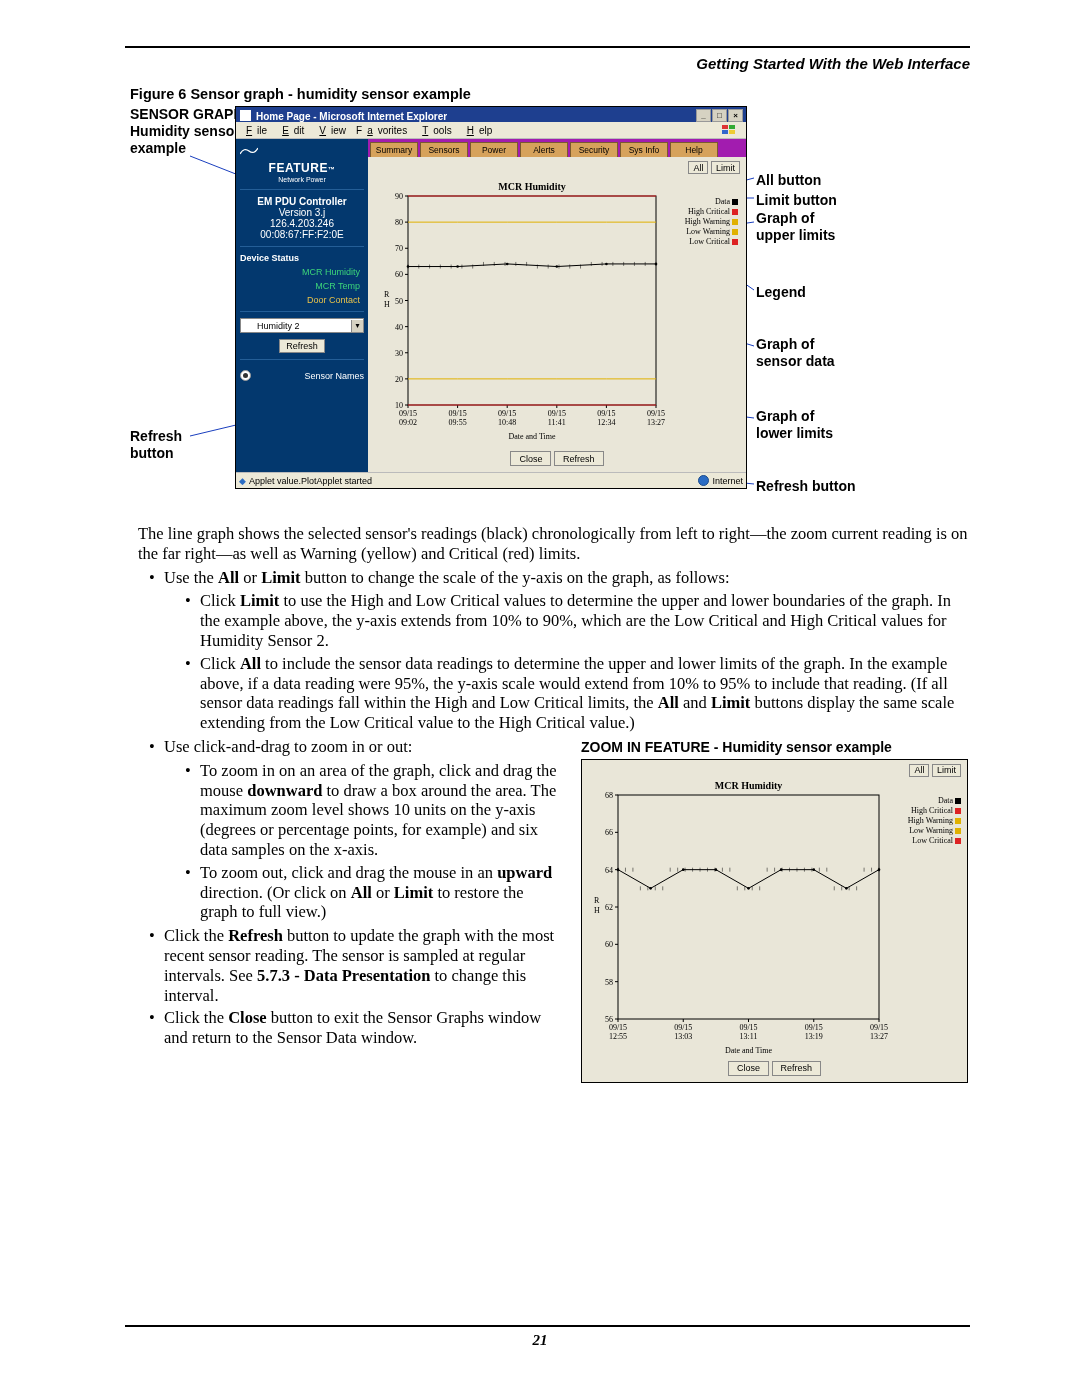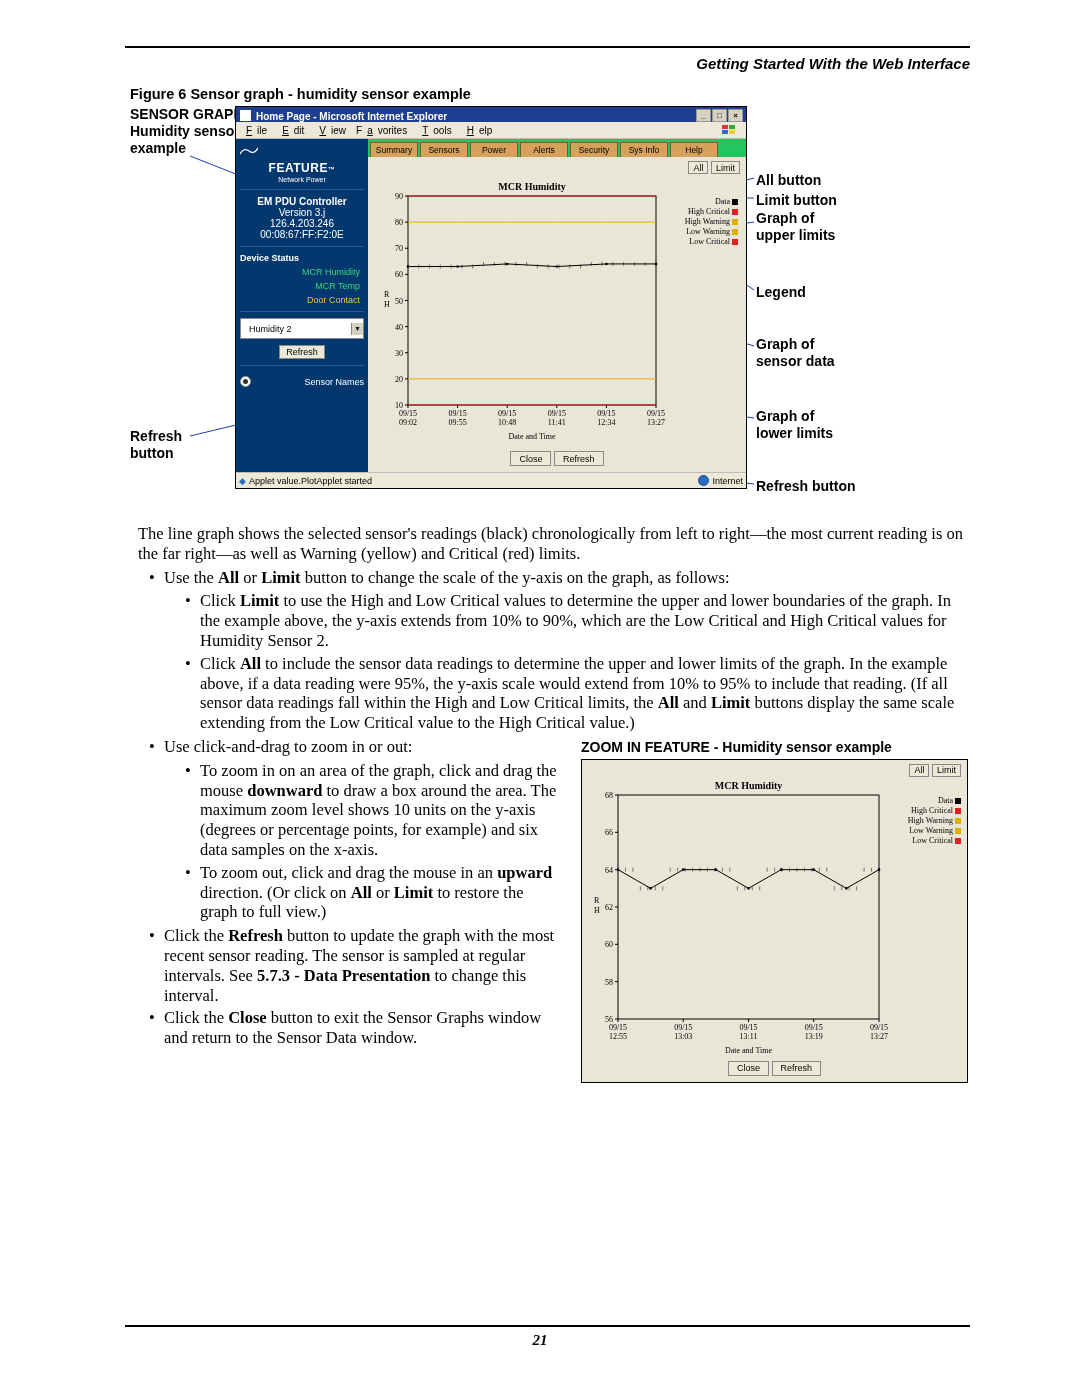--- a/index.html
+++ b/index.html
@@ -127,43 +127,43 @@
   .emerson-sub { text-align: center; font-size: 7px; margin-bottom: 6px; }
   .emerson-wave { width: 18px; height: 12px; margin: 0 auto 2px; }
   .side-title { font-weight: bold; font-size: 9px; }
   .side-line { font-size: 10px; text-align: center; }
   .side-item { font-size: 9px; text-align: right; padding-right: 4px; margin-top: 4px; }
   .side-item.green { color: #3cd47a; }
   .side-item.yellow { color: #e9c24a; }
   .side-sep { border-top: 1px solid #245e97; margin: 6px 0; }
   .side-select {
     width: 100%; background: #fff; color: #000; font-size: 9px;
-    border: 1px solid #888; height: 21px; margin-top: 4px;
-    box-sizing: border-box; padding-left: 8px;
+    border: 1px solid #888; height: 15px; margin-top: 4px;
+    box-sizing: border-box; padding-left: 16px;
     display: flex; align-items: center; justify-content: space-between;
   }
   .side-select .arrow { width: 11px; height: 12px; background: #d6d2c2; border-left: 1px solid #888; text-align: center; font-size: 8px; line-height: 12px; }
   .side-btn {
     display: block; margin: 6px auto 0;
     background: #ece9d8; color: #000;
     border: 1px solid #888; font-size: 9px;
     padding: 0 6px; height: 14px;
   }
   .side-radio { margin-top: 10px; font-size: 9px; display: flex; align-items: center; justify-content: space-between; gap: 3px; }
   .radio-dot { width: 9px; height: 9px; border-radius: 50%; border: 1px solid #999; background: #fff; display: inline-block; position: relative; }
   .radio-dot::after { content: ""; position: absolute; inset: 2px; border-radius: 50%; background: #333; }
   .chart-pane {
     flex: 1;
     background: #e9e6d8;
     color: #000;
   }
   .nav-tabs {
     display: flex;
     height: 18px;
-    background: #22c55e;
+    background: #a21caf;
     font-size: 9px;
     color: #000;
   }
   .nav-tab {
     width: 48px;
     background: #d6a25b;
     border: 1px solid #7a5a2f;
     border-bottom: none;
     margin-left: 2px; margin-top: 3px;
     text-align: center;
@@ -475,21 +475,21 @@
         <span style="color:#2a6cc4;margin-right:3px;">◆</span>
         <span>Applet value.PlotApplet started</span>
         <span class="sep"></span>
         <span class="globe"></span>
         <span>Internet</span>
       </div>
     </div>
   </div>
 
   <div class="body-text">
-    <p>The line graph shows the selected sensor's readings (black) chronologically from left to right—the most current reading is on the far right—as well as Warning (yellow) and Critical (red) limits.</p>
+    <p>The line graph shows the selected sensor's readings (black) chronologically from left to right—the zoom current reading is on the far right—as well as Warning (yellow) and Critical (red) limits.</p>
     <ul>
       <li>
         <span>Use the </span><b>All</b><span> or </span><b>Limit</b><span> button to change the scale of the y-axis on the graph, as follows:</span>
         <ul>
           <li><span>Click </span><b>Limit</b><span> to use the High and Low Critical values to determine the upper and lower boundaries of the graph. In the example above, the y-axis extends from 10% to 90%, which are the Low Critical and High Critical values for Humidity Sensor 2.</span></li>
           <li><span>Click </span><b>All</b><span> to include the sensor data readings to determine the upper and lower limits of the graph. In the example above, if a data reading were 95%, the y-axis scale would extend from 10% to 95% to include that reading. (If all sensor data readings fall within the High and Low Critical limits, the </span><b>All</b><span> and </span><b>Limit</b><span> buttons display the same scale extending from the Low Critical value to the High Critical value.)</span></li>
         </ul>
       </li>
     </ul>
 

